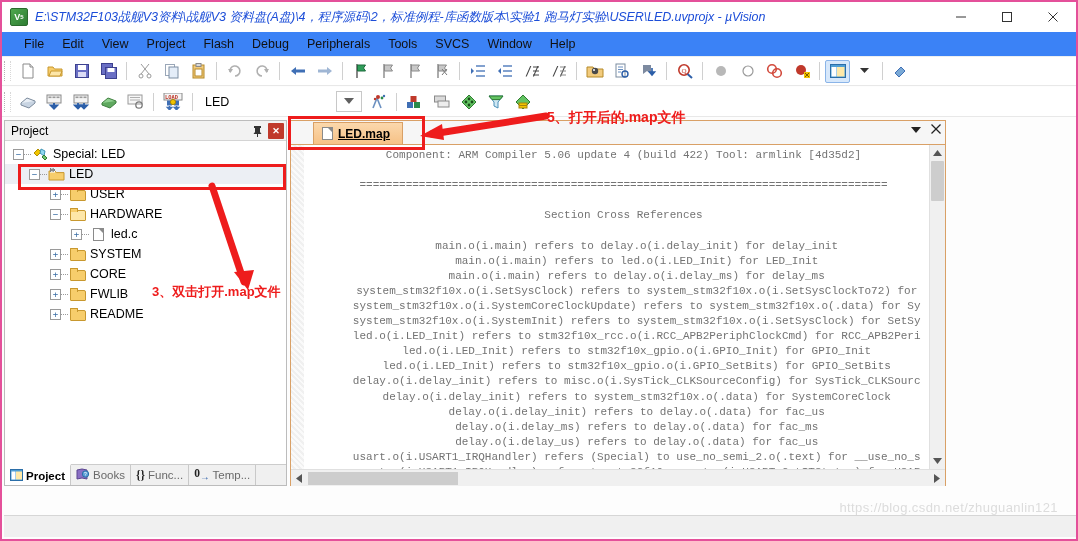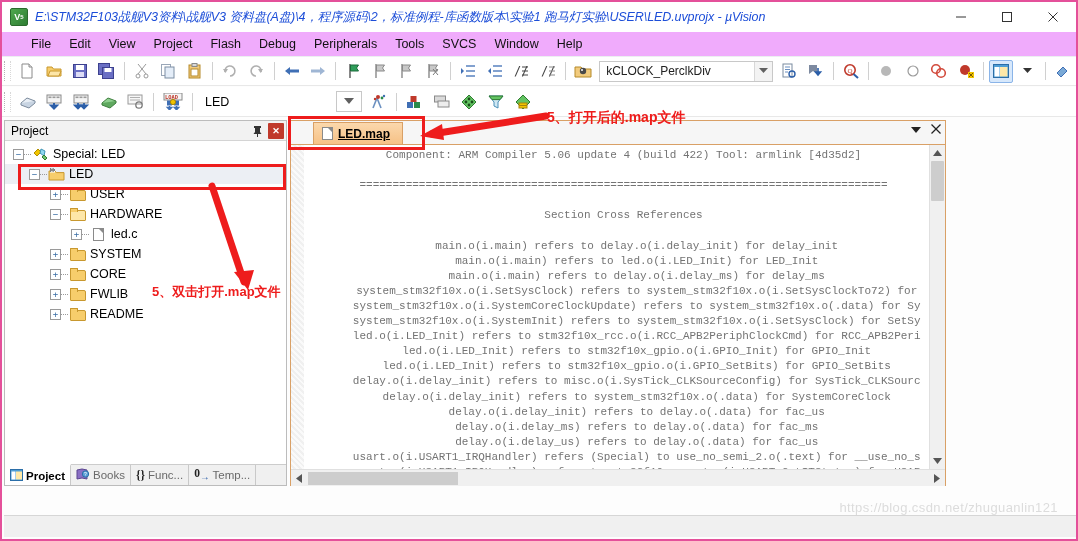--- a/index.html
+++ b/index.html
@@ -47,23 +47,23 @@
     width: 46px; height: 30px;
     display: flex; align-items: center; justify-content: center;
     font-size: 14px; color: #333; cursor: default;
   }
   .wc svg { display: block; }
 
   
   .menubar {
     position: absolute; left: 0; top: 30px;
     width: 1074px; height: 25px;
-    background: #f0abfc;
+    background: #3b82f6;
     display: flex; align-items: center;
-    padding-left: 20px;
+    padding-left: 13px;
     border-bottom: 1px solid #eceff1;
   }
   .menu-item {
     font-size: 12.5px; color: #111;
     padding: 3px 9px; cursor: default; white-space: nowrap;
   }
 
   
   .toolbar {
     position: absolute; left: 0;
@@ -497,28 +497,20 @@
     <div class="sep"></div>
 
     <div class="tb">
       <svg width="18" height="16" viewBox="0 0 18 16">
           <path d="M1 4h6l1.5 2H17v8H1z" fill="#f2cb7d" stroke="#b58a2a"></path>
           <circle cx="9" cy="8" r="3.2" fill="#4a4a4a"></circle>
           <circle cx="8" cy="7" r="1" fill="#fff"></circle>
         </svg>
       </div>
 
-    <div class="combo" style="width:178px">
-      <span class="cb-txt">kCLOCK_PerclkDiv</span>
-      <span class="cb-arrow">
-        <svg width="9" height="6" viewBox="0 0 9 6">
-            <path d="M0 0l4.5 5L9 0z" fill="#606060"></path>
-          </svg>
-      </span>
-    </div>
 
     <div class="tb">
       <svg width="16" height="16" viewBox="0 0 16 16">
           <rect x="2" y="1" width="9" height="13" fill="#fff" stroke="#7a8ba0"></rect>
           <g stroke="#6a8fc0">
             <line x1="4" y1="4" x2="9" y2="4"></line>
             <line x1="4" y1="6.5" x2="9" y2="6.5"></line>
             <line x1="4" y1="9" x2="7" y2="9"></line>
           </g>
           <circle cx="11" cy="11" r="3" fill="none" stroke="#2b5ea8" stroke-width="1.4"></circle>
@@ -945,21 +937,21 @@
 
   <div class="anno-box" style="left:16px; top:162px; width:268px; height:26px;"></div>
 
   <div class="anno-box" style="left:286px; top:114px; width:137px; height:34px;"></div>
 
   <svg class="anno-arrow" style="left:180px; top:180px; width:130px; height:120px;" viewBox="0 0 130 120">
     <path d="M30 4 L62 100" stroke="#ee1c1c" stroke-width="7" fill="none" stroke-linecap="round"></path>
     <path d="M52 90 L66 108 L72 88 Z" fill="#ee1c1c"></path>
   </svg>
 
-  <div class="anno-text" style="left:150px; top:281px; font-size:13px;">5、双击打开.map文件</div>
+  <div class="anno-text" style="left:150px; top:281px; font-size:13px;">3、双击打开.map文件</div>
 
   <svg class="anno-arrow" style="left:404px; top:108px; width:150px; height:32px;" viewBox="0 0 150 32">
     <path d="M140 6 L26 24" stroke="#ee1c1c" stroke-width="7" fill="none" stroke-linecap="round"></path>
     <path d="M36 14 L14 26 L38 30 Z" fill="#ee1c1c"></path>
   </svg>
 
   <div class="anno-text" style="left:545px; top:107px; font-size:14px;">5、打开后的.map文件</div>
 
 </div>
 

